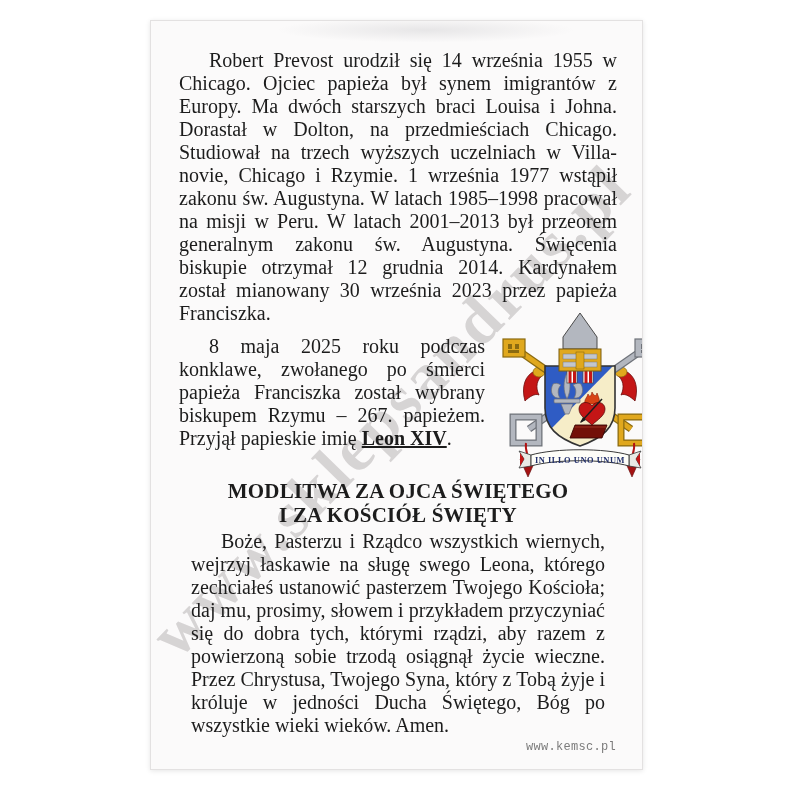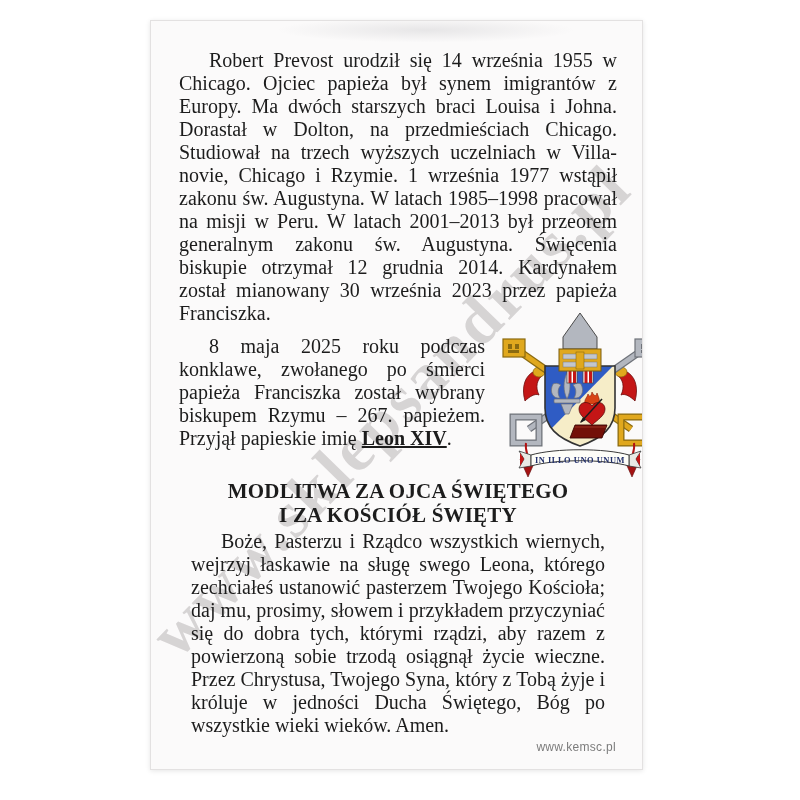--- a/index.html
+++ b/index.html
@@ -44,21 +44,21 @@
   .bio2 .papal-name{font-weight:bold;text-decoration:underline;}
   .prayer-title{
     clear:both;margin:6px 0 0;padding:0;
     font-size:21px;line-height:24px;font-weight:bold;
     text-align:center;letter-spacing:0.2px;
   }
   .prayer-title span{display:block;}
   .prayer{margin:3px 12px 0;text-indent:30px;}
   .footer{
     position:absolute;right:26px;bottom:15px;z-index:2;
-    font-family:Liberation Sans, sans-serif;
+    font-family:Liberation Mono, monospace;
     font-size:12px;color:#7b7b7b;letter-spacing:0.3px;
   }
   .motto-text{
     font-family:"Liberation Serif","DejaVu Serif",serif;
     font-weight:bold;letter-spacing:0.5px;
   }
 </style>
 </head>
 <body>
 

